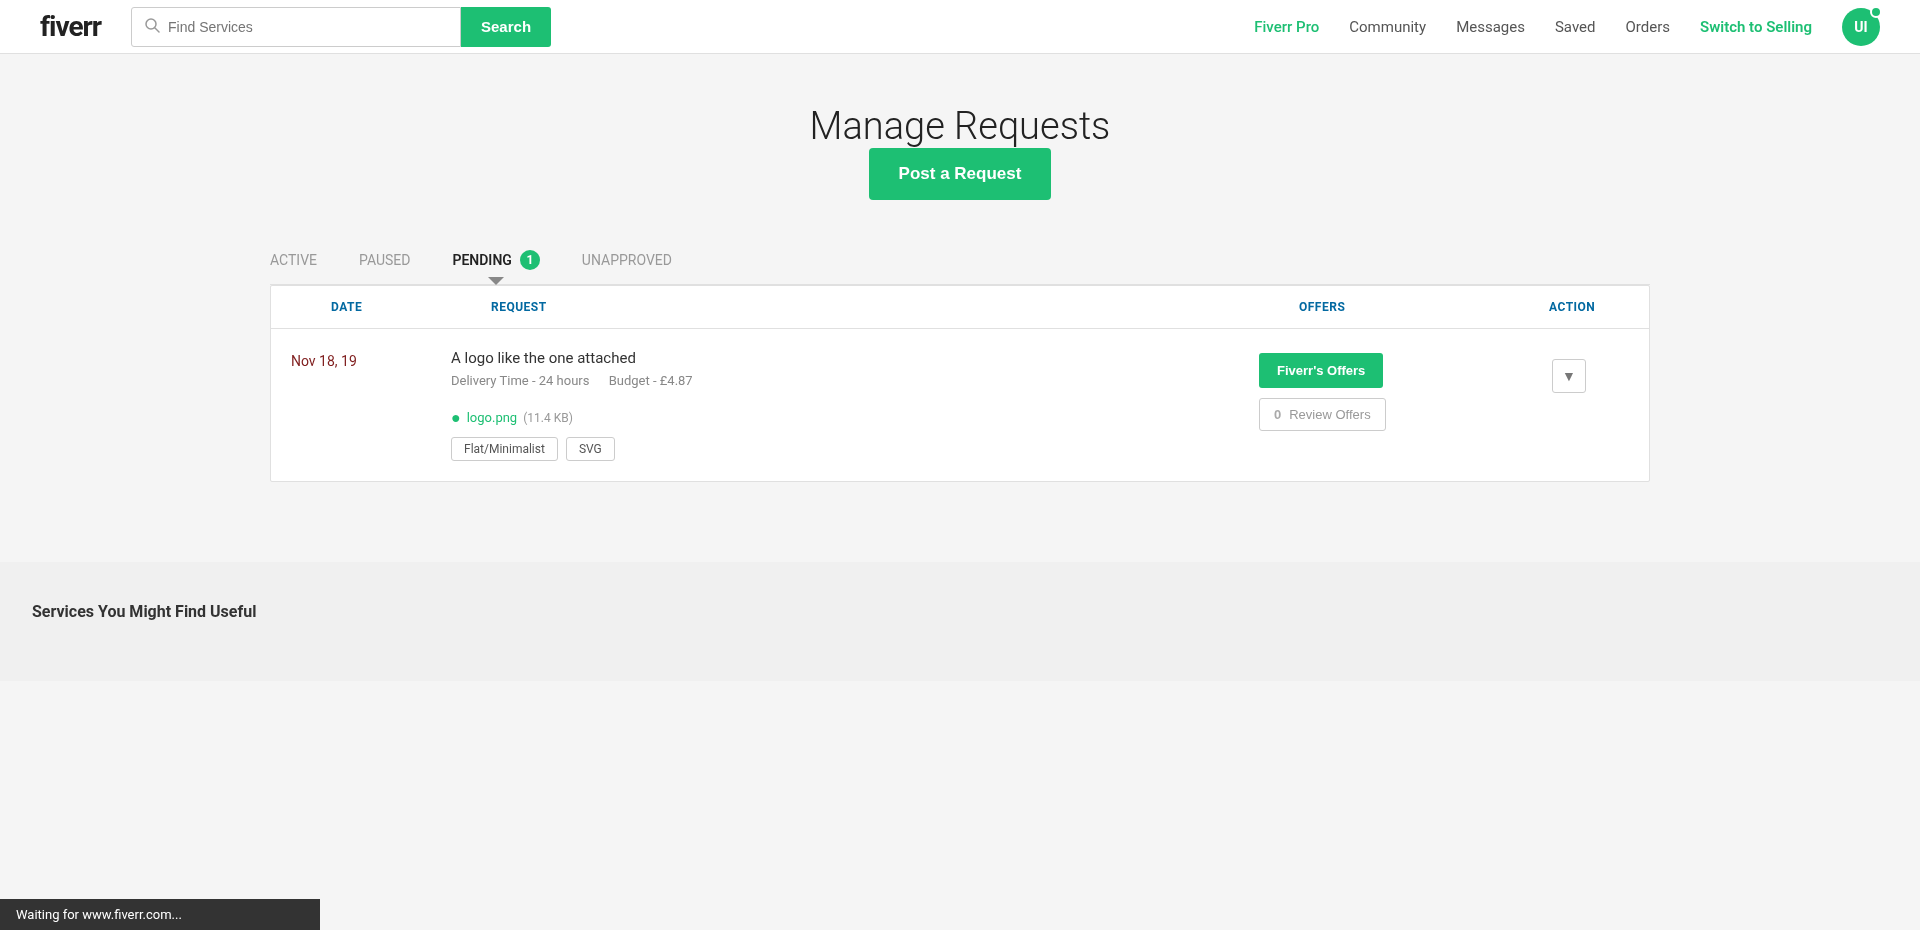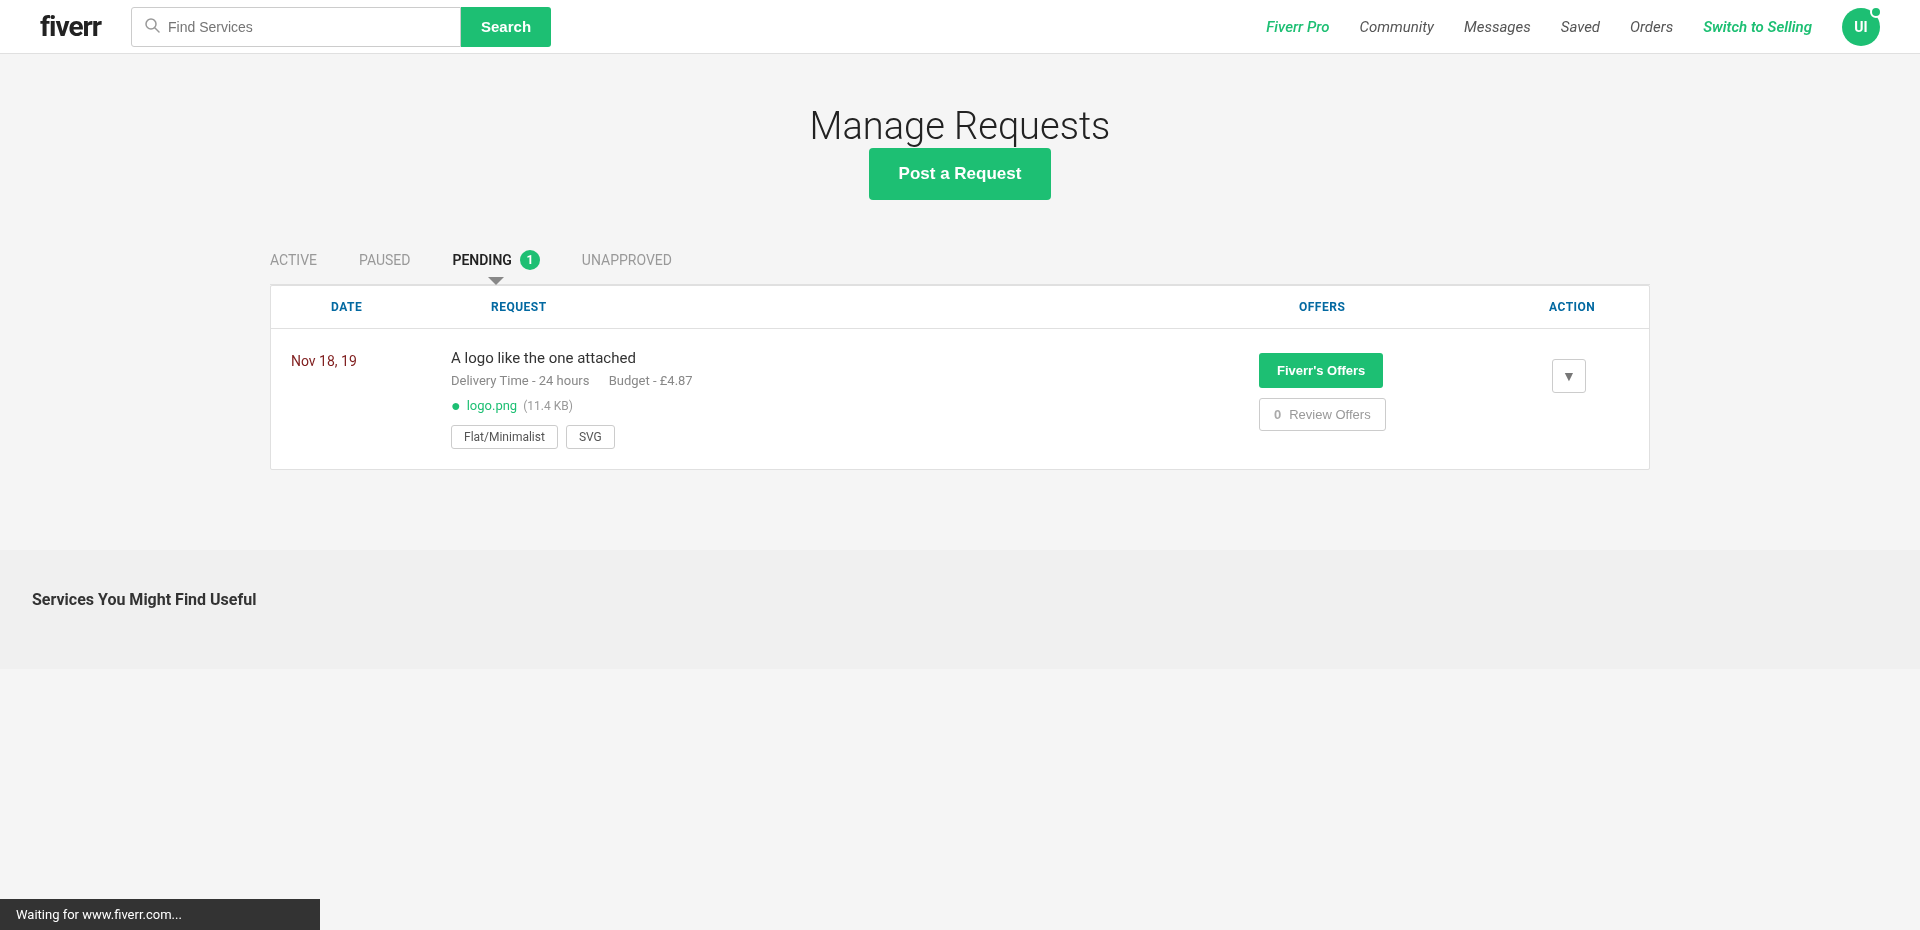--- a/index.html
+++ b/index.html
@@ -68,21 +68,20 @@
       display: flex;
       align-items: center;
       margin-left: auto;
       gap: 30px;
     }
     .nav-link {
       font-size: 15px;
       color: #555;
       text-decoration: none;
       cursor: pointer;
-      font-style: italic;
     }
     .nav-fiverr-pro {
       color: #1dbf73;
       font-weight: 500;
     }
     .switch-selling {
       color: #1dbf73;
       font-weight: 600;
     }
     .avatar {
@@ -226,21 +225,21 @@
       padding-right: 20px;
     }
     .request-title {
       font-size: 15px;
       color: #333;
       margin-bottom: 6px;
     }
     .request-meta {
       font-size: 13px;
       color: #888;
-      margin-bottom: 8px;
+      margin-bottom: 20px;
     }
     .request-meta span {
       margin-right: 16px;
     }
     .attachment {
       display: flex;
       align-items: center;
       gap: 6px;
       margin-bottom: 10px;
     }

